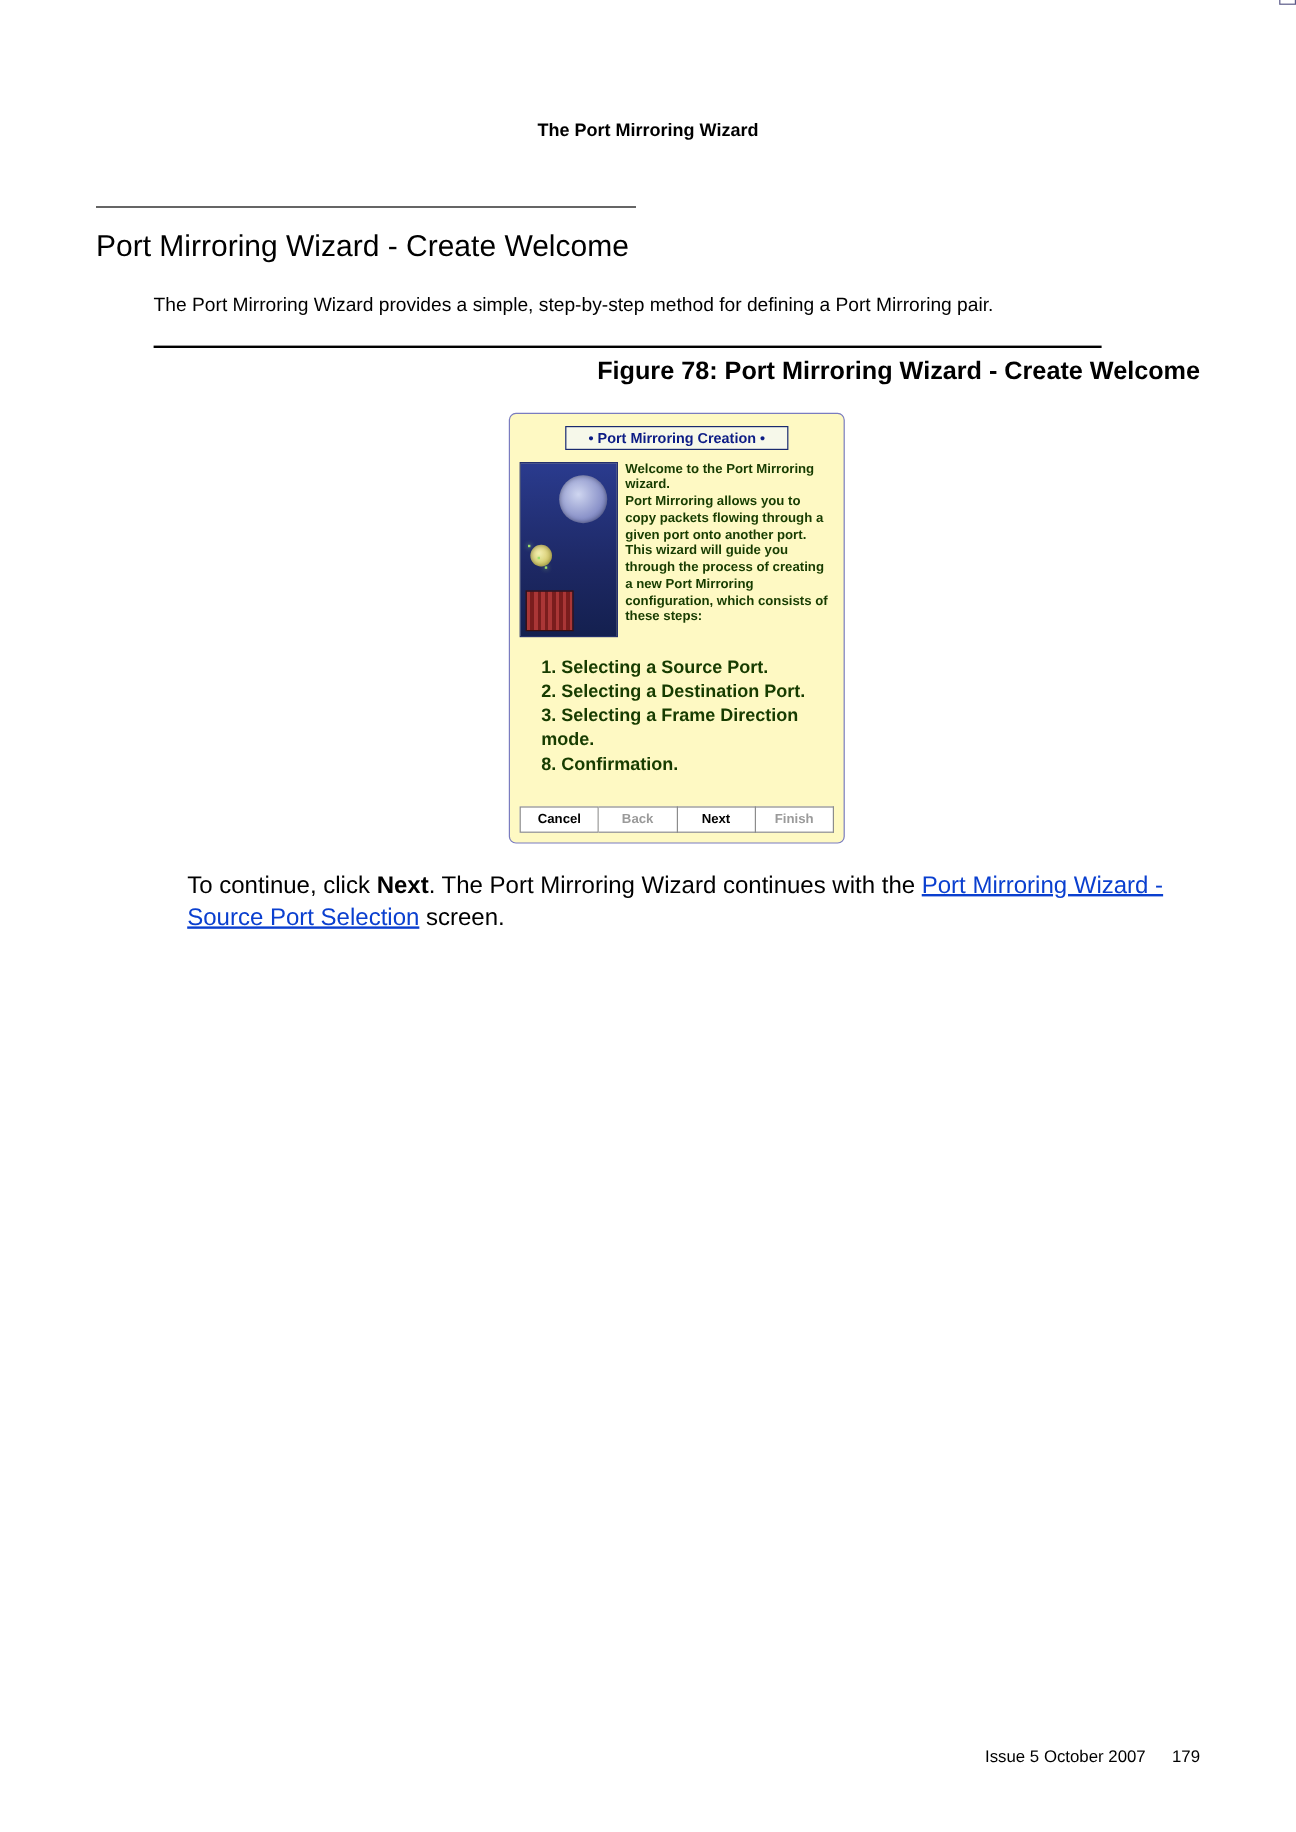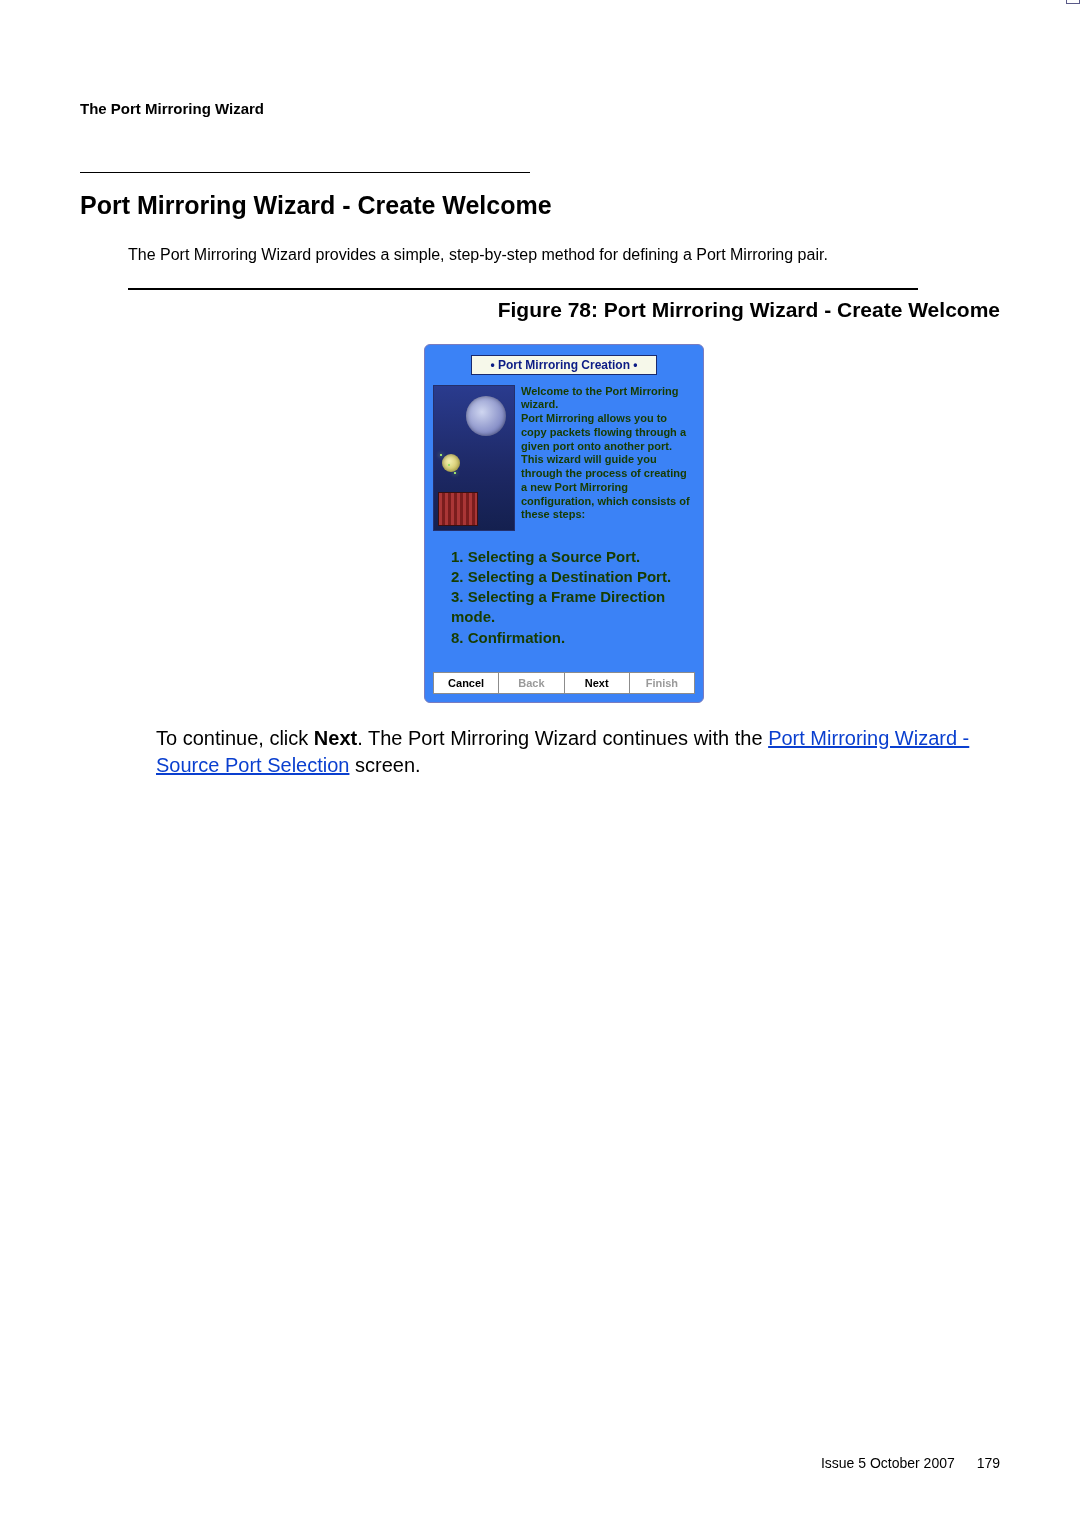--- a/index.html
+++ b/index.html
@@ -11,38 +11,38 @@
   body {
     width: 1080px;
     height: 1527px;
     background: #fff;
     font-family: Arial, Helvetica, sans-serif;
     padding: 100px 80px 0 80px;
     position: relative;
   }
 
   .header-title {
-    text-align: left;
+    text-align: center;
     font-size: 15px;
     font-weight: bold;
     color: #000;
     margin-bottom: 55px;
   }
 
   .hr-top {
     border: none;
     border-top: 1px solid #000;
     width: 450px;
     margin-left: 0;
     margin-bottom: 18px;
   }
 
   .section-title {
     font-size: 25px;
-    font-weight: bold;
+    font-weight: normal;
     color: #000;
     margin-bottom: 24px;
   }
 
   .body-text {
     font-size: 16px;
     color: #000;
     margin-left: 48px;
     margin-right: 10px;
     margin-bottom: 22px;
@@ -69,21 +69,21 @@
   }
 
   
   .dialog-wrap {
     width: 280px;
     margin: 0 auto 22px auto;
   }
 
   .dialog-outer {
     position: relative;
-    background: #3b82f6;
+    background: #fef9c3;
     border: 1px solid #7a7cbf;
     border-radius: 6px;
     padding: 8px 8px 8px 8px;
   }
 
   .close-btn {
     position: absolute;
     top: -10px;
     right: 0px;
     width: 14px;

